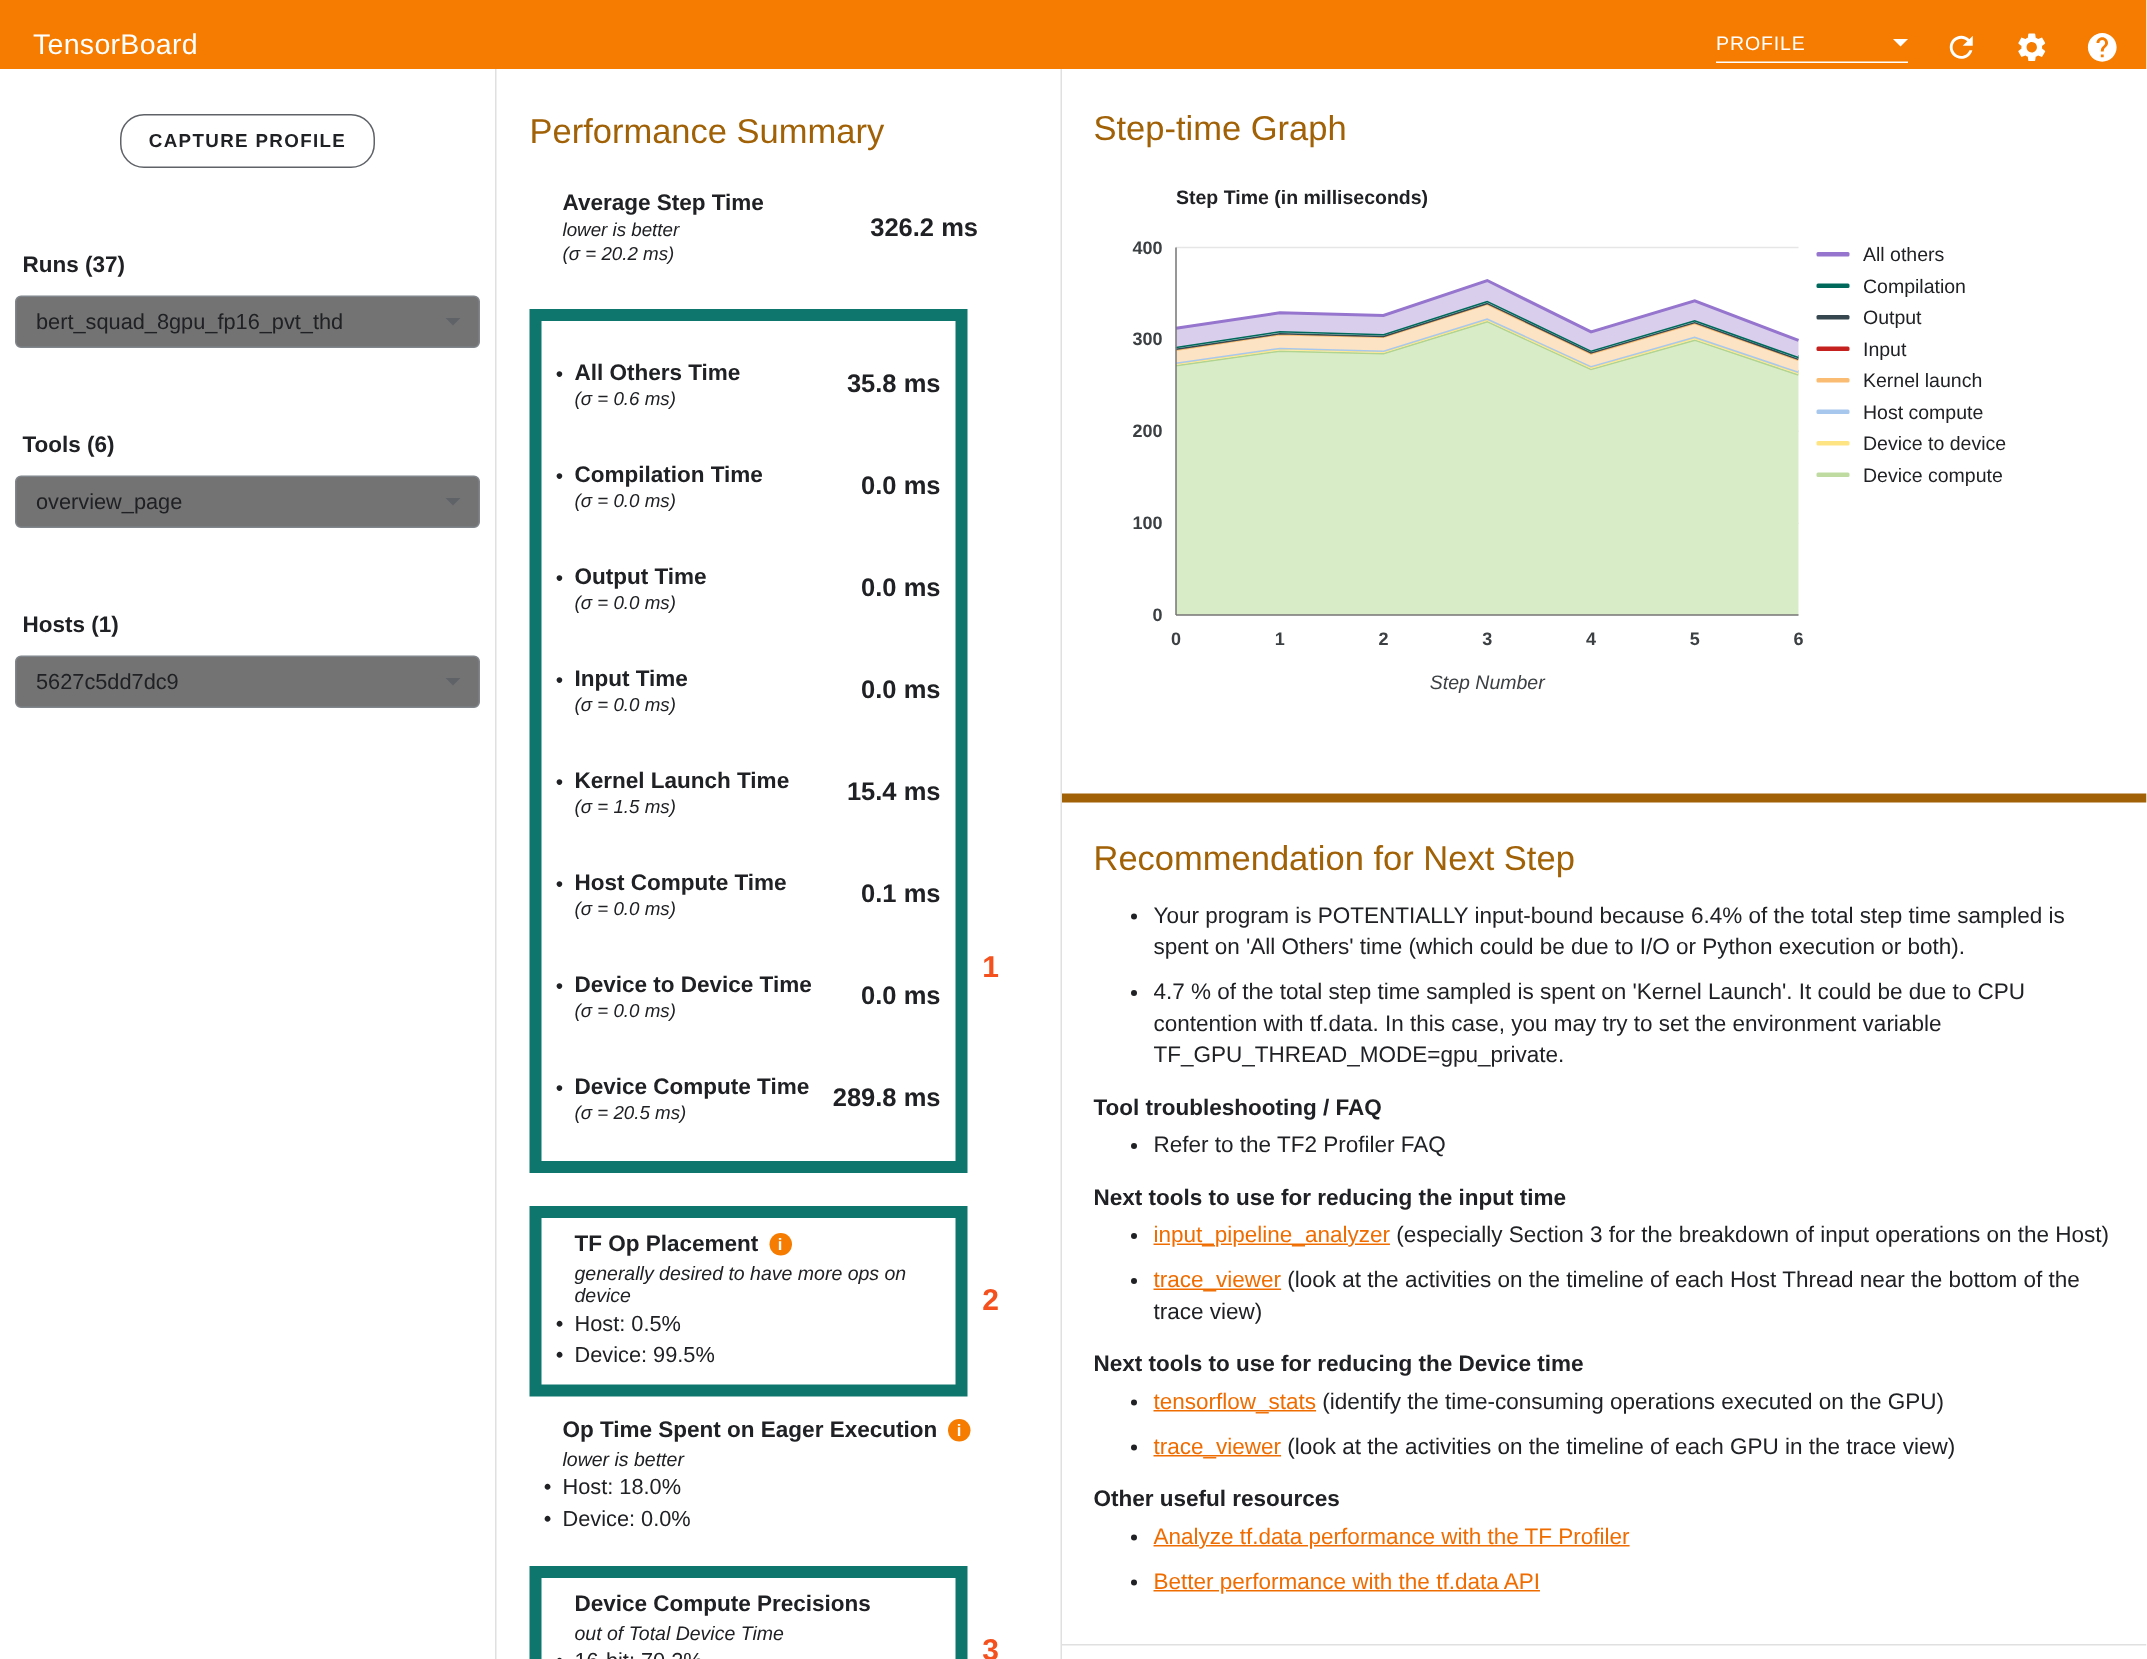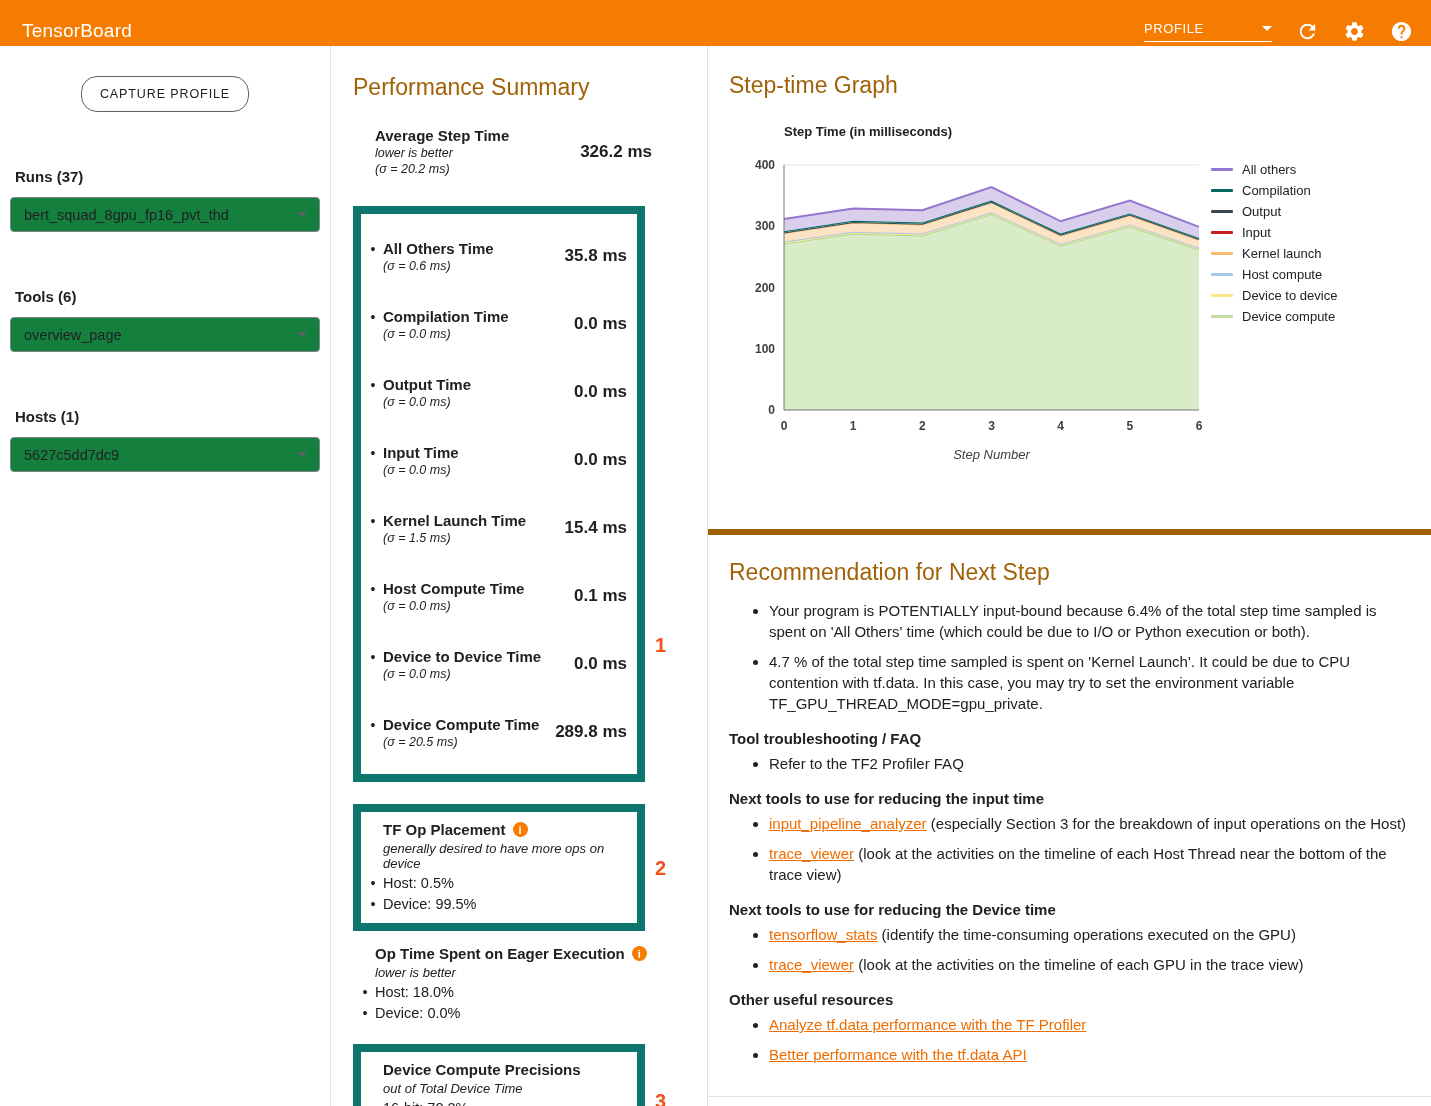--- a/index.html
+++ b/index.html
@@ -18,26 +18,26 @@
     border-right: 5px solid transparent; border-top: 5px solid #fff; }
   .hicon { display: inline-flex; cursor: pointer; }
 
   
   .main { display: flex; height: 1060px; }
 
   
   .sidebar { width: 331px; border-right: 1px solid #e0e0e0; padding: 28px 10px 0; flex: none; }
   .capture-btn { display: block; margin: 2px auto 0; background: #fff; border: 1px solid #5f6368;
     border-radius: 16px; padding: 10px 18px; font-family: inherit; font-size: 12.5px;
-    font-weight: 400; letter-spacing: .9px; color: #202124; cursor: pointer; }
+    font-weight: 700; letter-spacing: .9px; color: #202124; cursor: pointer; }
   .field-group { margin-top: 56px; }
   .field-label { font-size: 15px; font-weight: 700; padding-left: 5px; }
   .dropdown { margin-top: 12px; height: 35px; border: 1px solid #80868b; border-radius: 4px;
     display: flex; align-items: center; justify-content: space-between; padding: 0 12px 0 13px;
-    font-size: 14.5px; cursor: pointer; background: #15803d; }
+    font-size: 14.5px; cursor: pointer; background: #737373; }
   .dropdown span:first-child { overflow: hidden; white-space: nowrap; text-overflow: ellipsis; }
   .caret { width: 0; height: 0; border-left: 5px solid transparent;
     border-right: 5px solid transparent; border-top: 5px solid #5f6368; flex: none; margin-left: 8px; }
 
   
   .summary-col { width: 377px; border-right: 1px solid #e0e0e0; padding: 28px 0 0 22px; flex: none; }
   h1 { font-size: 23px; font-weight: 400; color: #a16207; }
   .avg-row { width: 312px; display: flex; align-items: center; padding: 14px 13px 6px 22px; margin-top: 12px; }
   .metric-label { font-size: 15px; font-weight: 700; }
   .metric-sub { font-size: 12.5px; font-style: italic; margin-top: 2px; }

